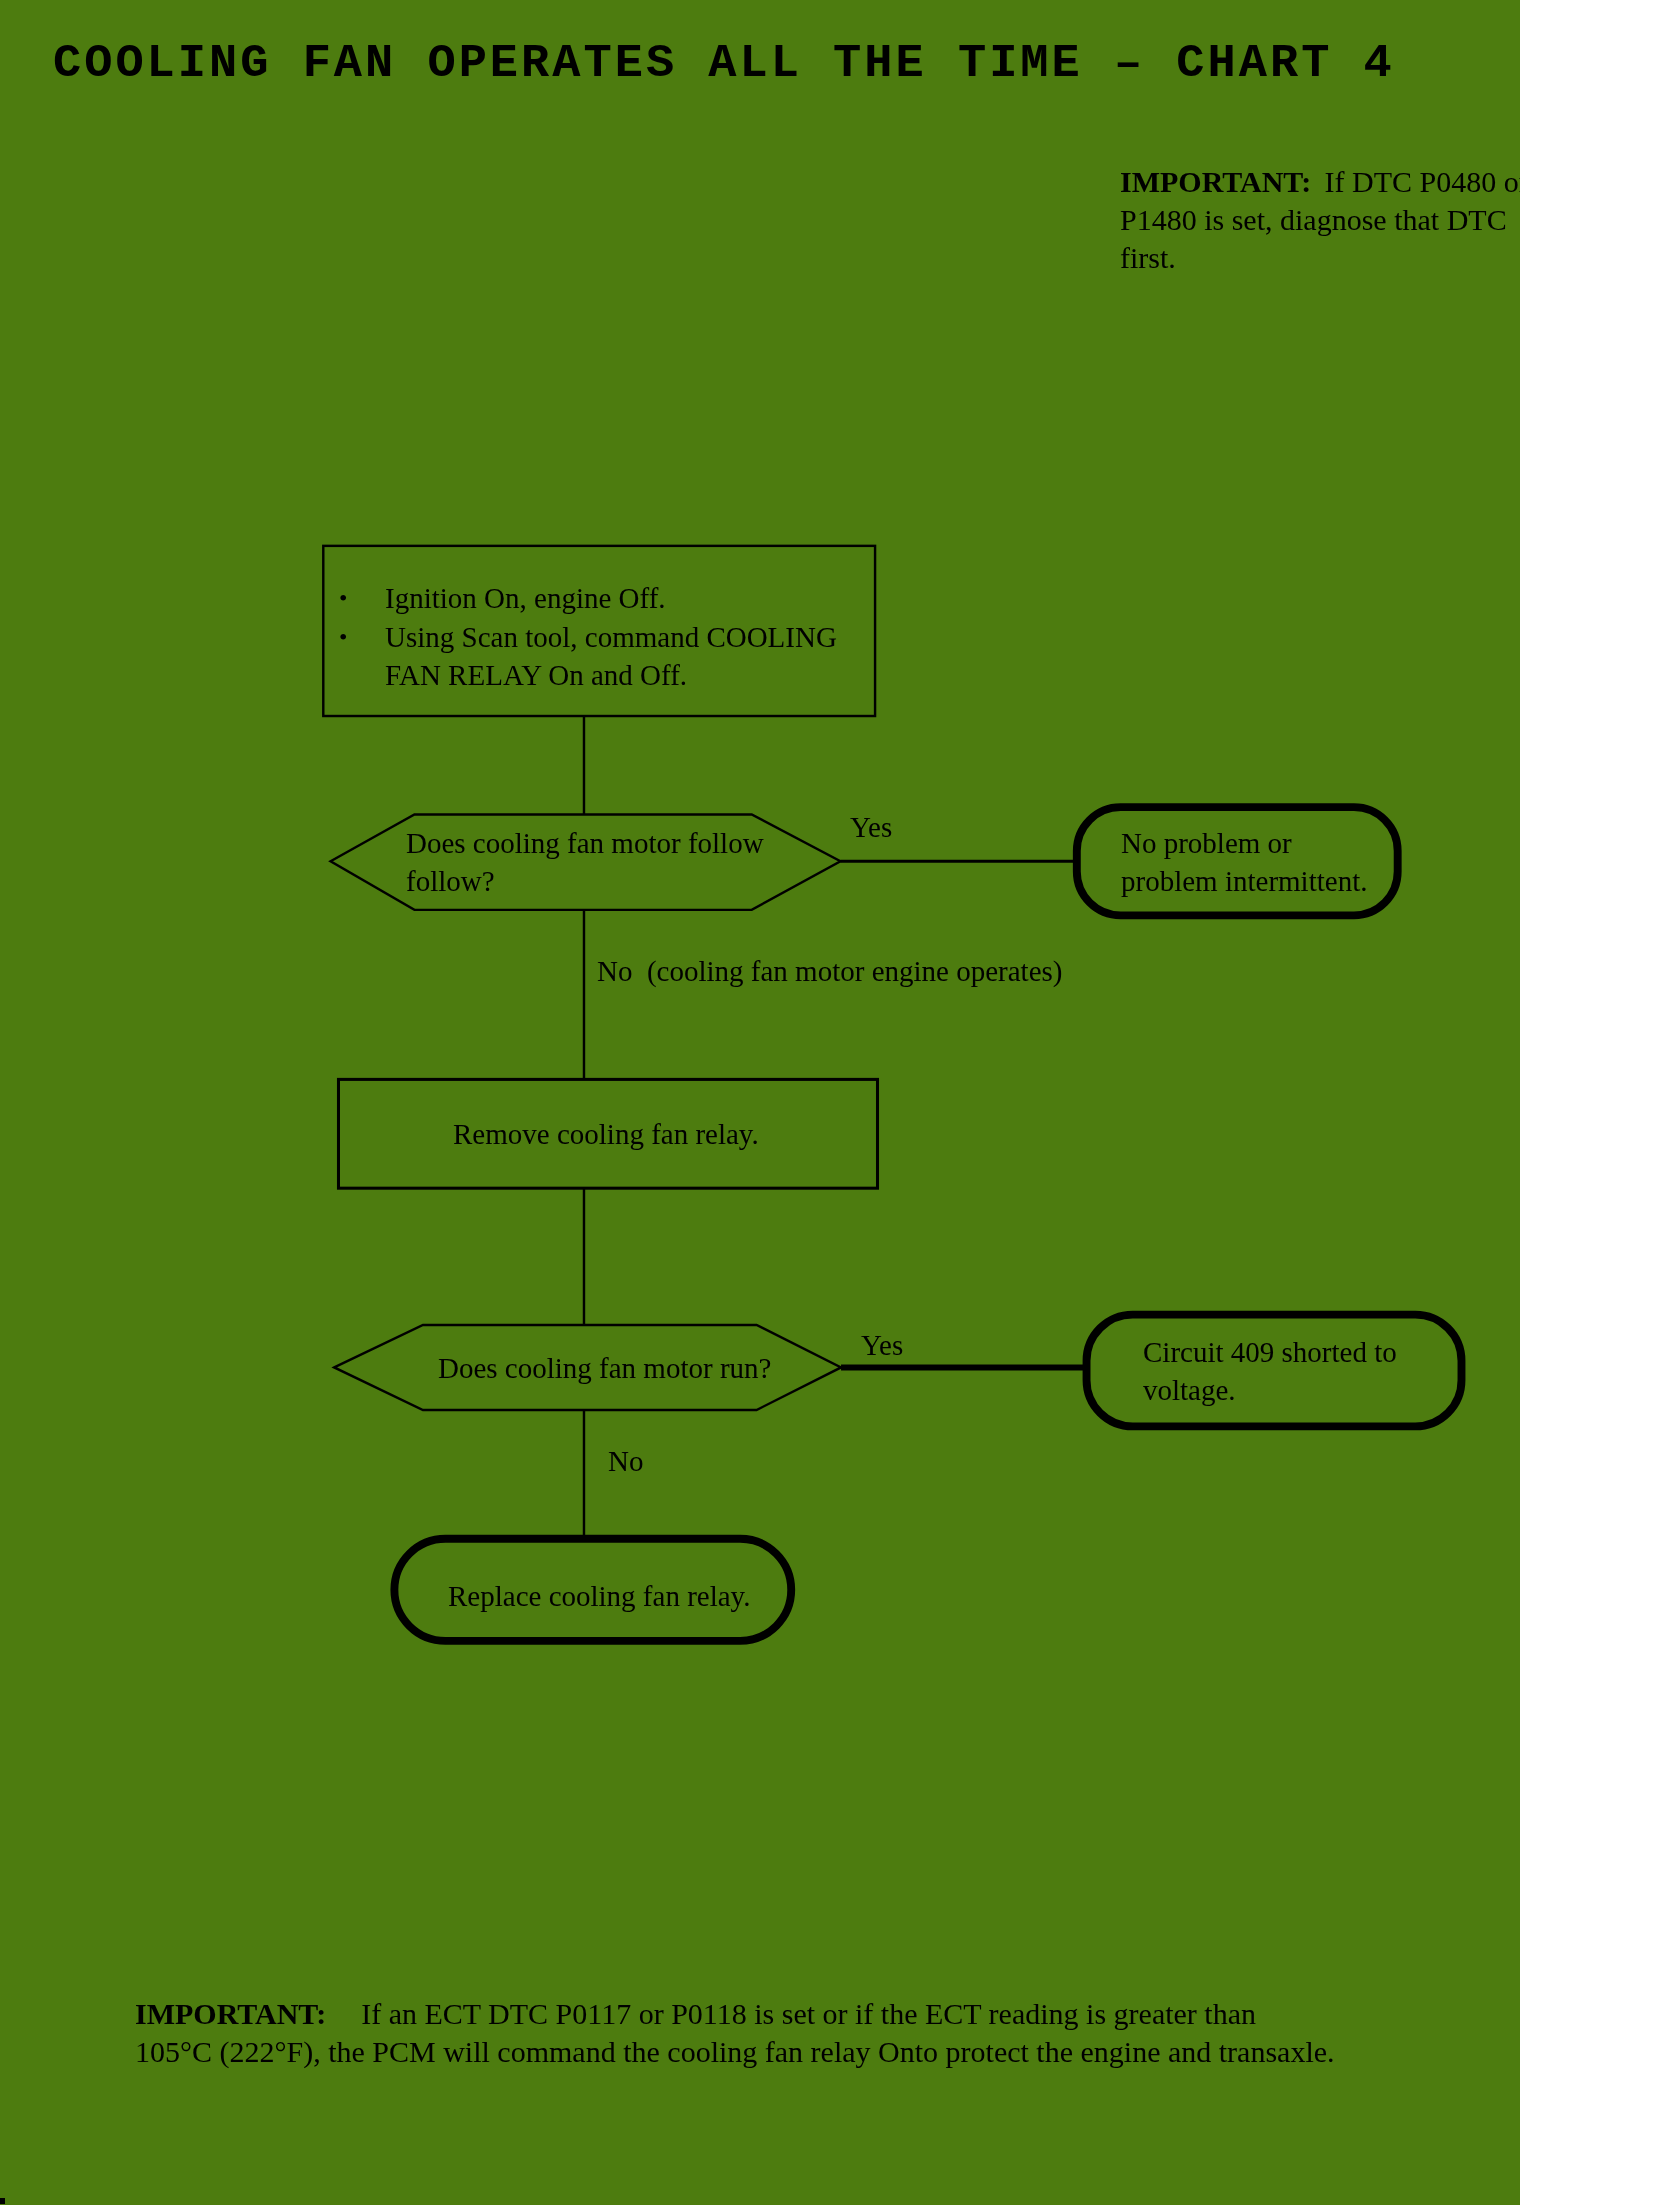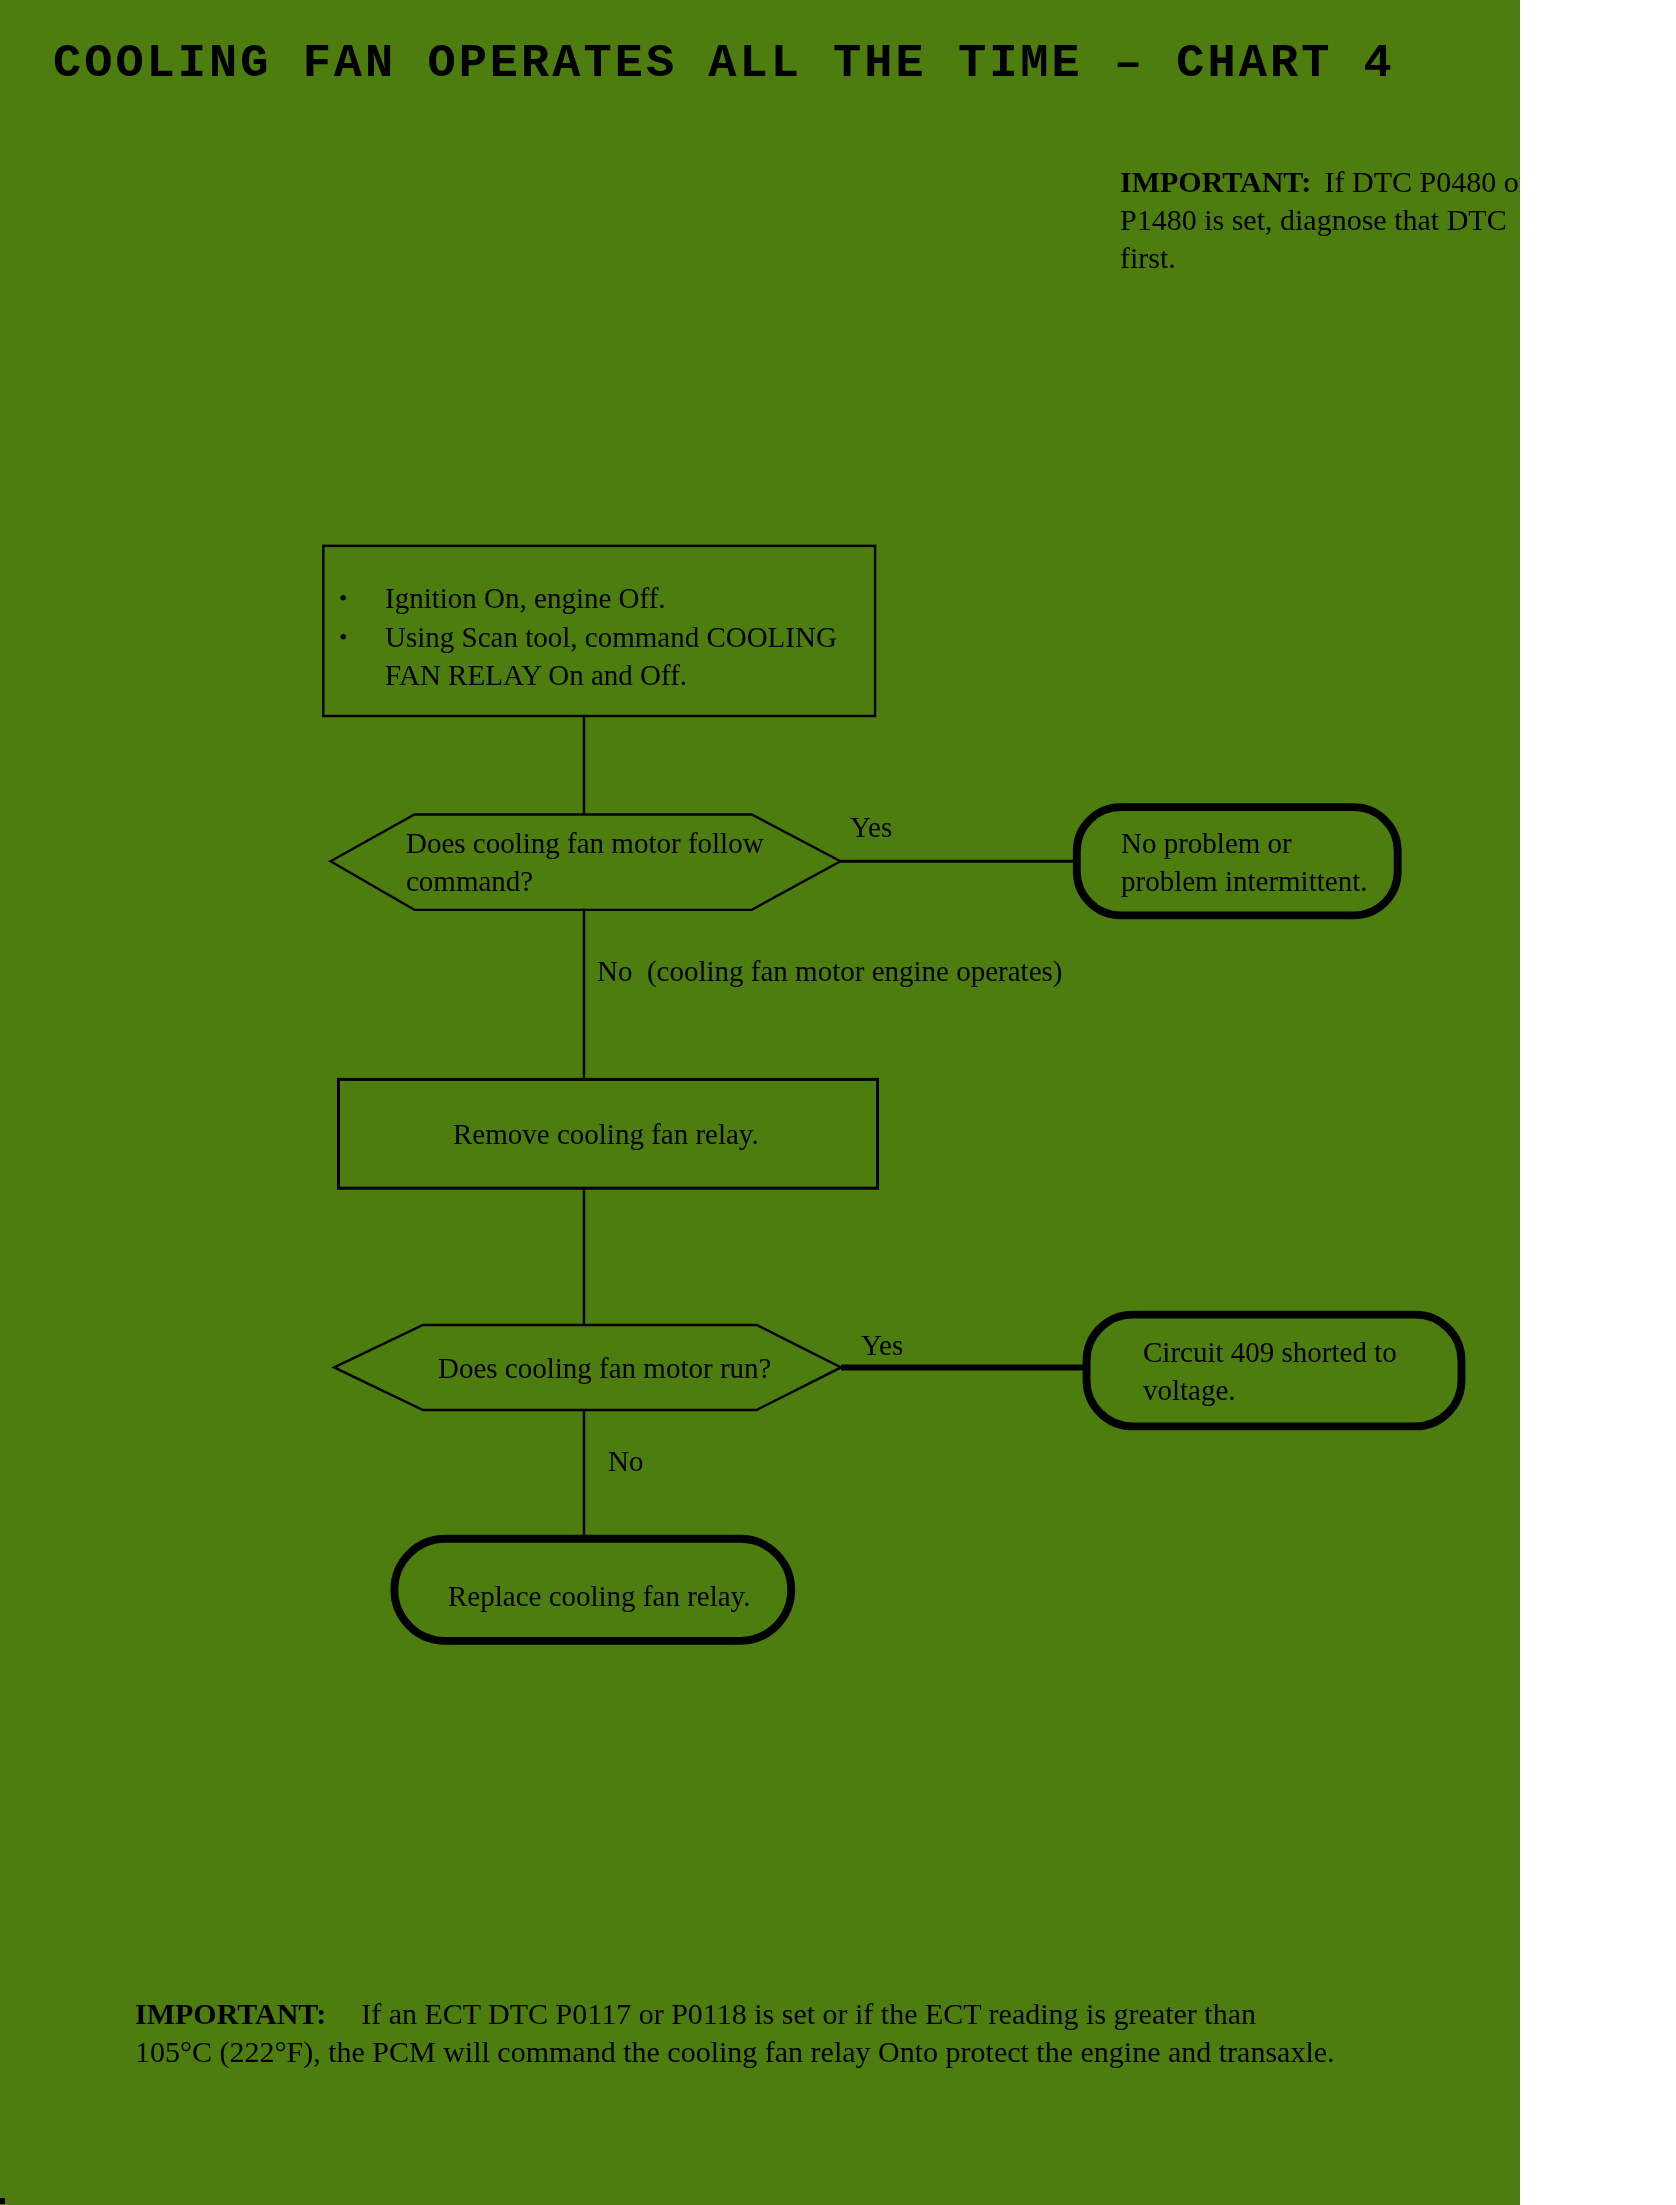--- a/index.html
+++ b/index.html
@@ -70,21 +70,21 @@
       <span class="bullet-text">Ignition On, engine Off.</span>
     </div>
     <div class="bullet-row">
       <span class="bullet">•</span>
       <span class="bullet-text">Using Scan tool, command COOLING FAN RELAY On and Off.</span>
     </div>
   </div>
 
   <div class="abs" style="left:406px;top:824px;">
     <div class="txt">Does cooling fan motor follow</div>
-    <div class="txt">command?</div>
+    <div class="txt">follow?</div>
   </div>
 
   <div class="abs txt" style="left:850px;top:808px;">Yes</div>
 
   <div class="abs" style="left:1121px;top:824px;">
     <div class="txt">No problem or</div>
     <div class="txt">problem intermittent.</div>
   </div>
 
   <div class="abs txt pre" style="left:597px;top:952px;">No  (cooling fan motor engine operates)</div>

